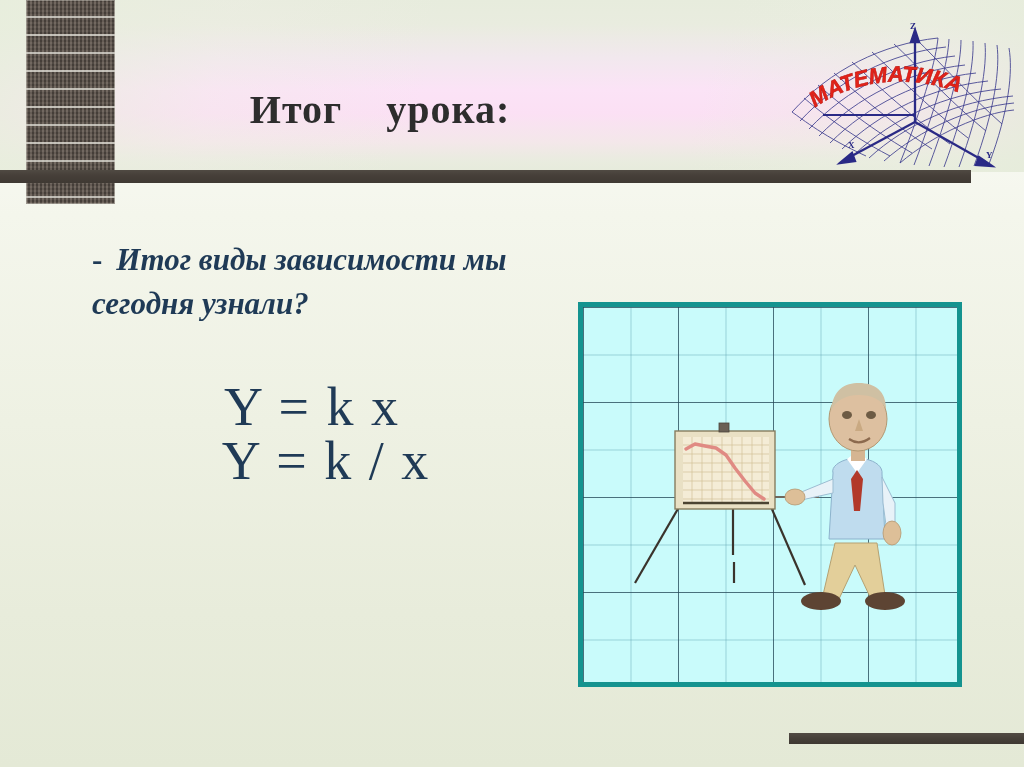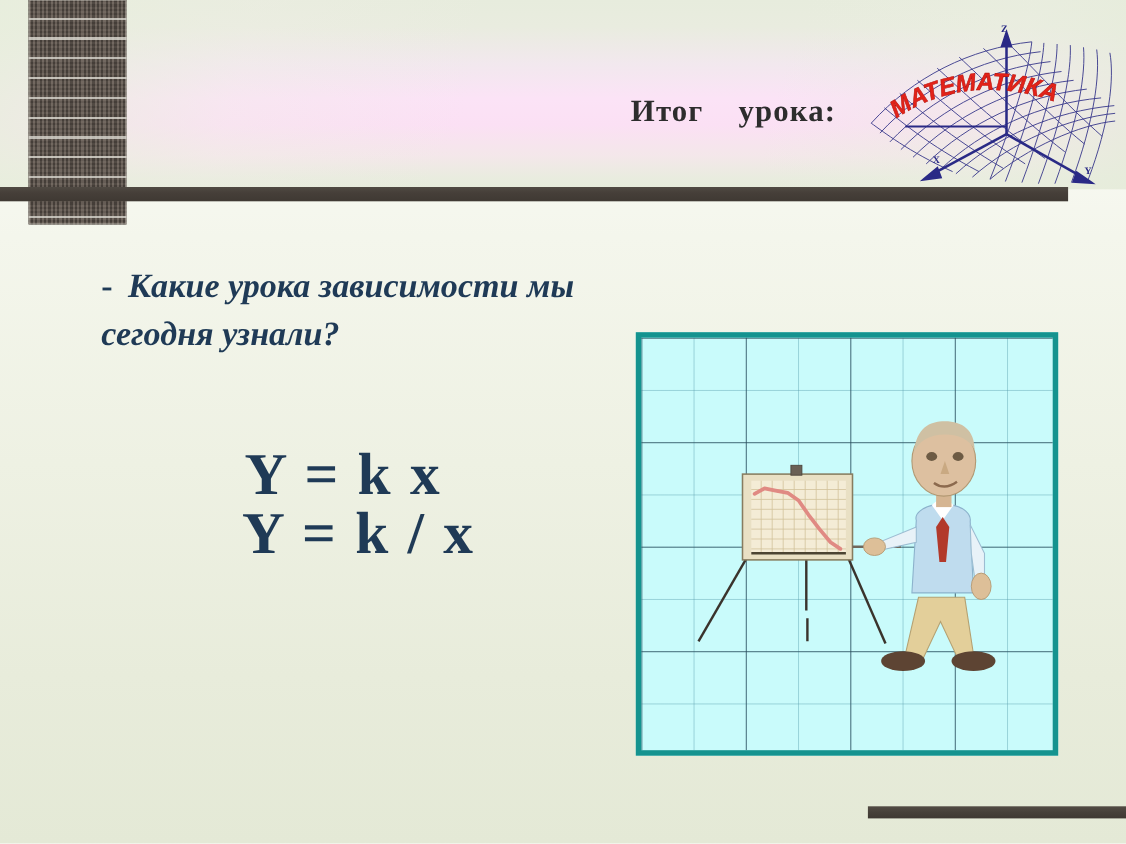--- a/index.html
+++ b/index.html
@@ -100,24 +100,24 @@
          rgba(55,49,44,0.35) 4px);
     box-shadow: inset 0 0 0 1px rgba(210,208,200,0.45);
   }
 
   
   #slide-title {
     position: absolute;
     left: 0;
     top: 86px;
     width: 760px;
-    text-align: right;
+    text-align: center;
     font-family: "Liberation Serif", "DejaVu Serif", serif;
     font-weight: bold;
-    font-size: 28px;
+    font-size: 40px;
     letter-spacing: 1px;
     color: #2d2d2d;
     white-space: pre;
   }
 
   
   #math-surface {
     position: absolute;
     left: 786px;
     top: 18px;
@@ -143,25 +143,25 @@
     font-style: normal;
     font-weight: bold;
     margin-right: 14px;
   }
   .q-line2 { display: block; }
 
   
   #formula-block {
     position: absolute;
     left: 100px;
-    top: 404px;
+    top: 380px;
     width: 430px;
     text-align: center;
     font-family: "Liberation Serif", "DejaVu Serif", serif;
-    font-weight: bold;
+    font-weight: normal;
     color: #1f3a56;
   }
   .formula {
     font-size: 54px;
     line-height: 1.0;
     letter-spacing: 2px;
     white-space: pre;
   }
   .formula-1 { margin-left: -6px; }
   .formula-2 { margin-left: 22px; }
@@ -288,21 +288,21 @@
       <g>
         <path id="arcPath" d="M26,92 C70,58 140,52 200,88" fill="none" stroke="none"></path>
         <text font-family="Liberation Sans, sans-serif" font-size="22" font-weight="bold" font-style="italic" fill="#e32219" stroke="#b8150e" stroke-width="0.5">
           <textPath href="#arcPath" startOffset="2%">МАТЕМАТИКА</textPath>
         </text>
       </g>
     </svg>
   </div>
 
   <div id="question-block">
-    <span class="dash">-</span><span>Какие урока зависимости мы</span>
+    <span class="dash">-</span><span>Итог виды зависимости мы</span>
     <span class="q-line2">сегодня узнали?</span>
   </div>
 
   <div id="formula-block">
     <div class="formula formula-1">Y = k x</div>
     <div class="formula formula-2">Y = k / x</div>
   </div>
 
   <div id="grid-panel">
     <div id="clipart">

